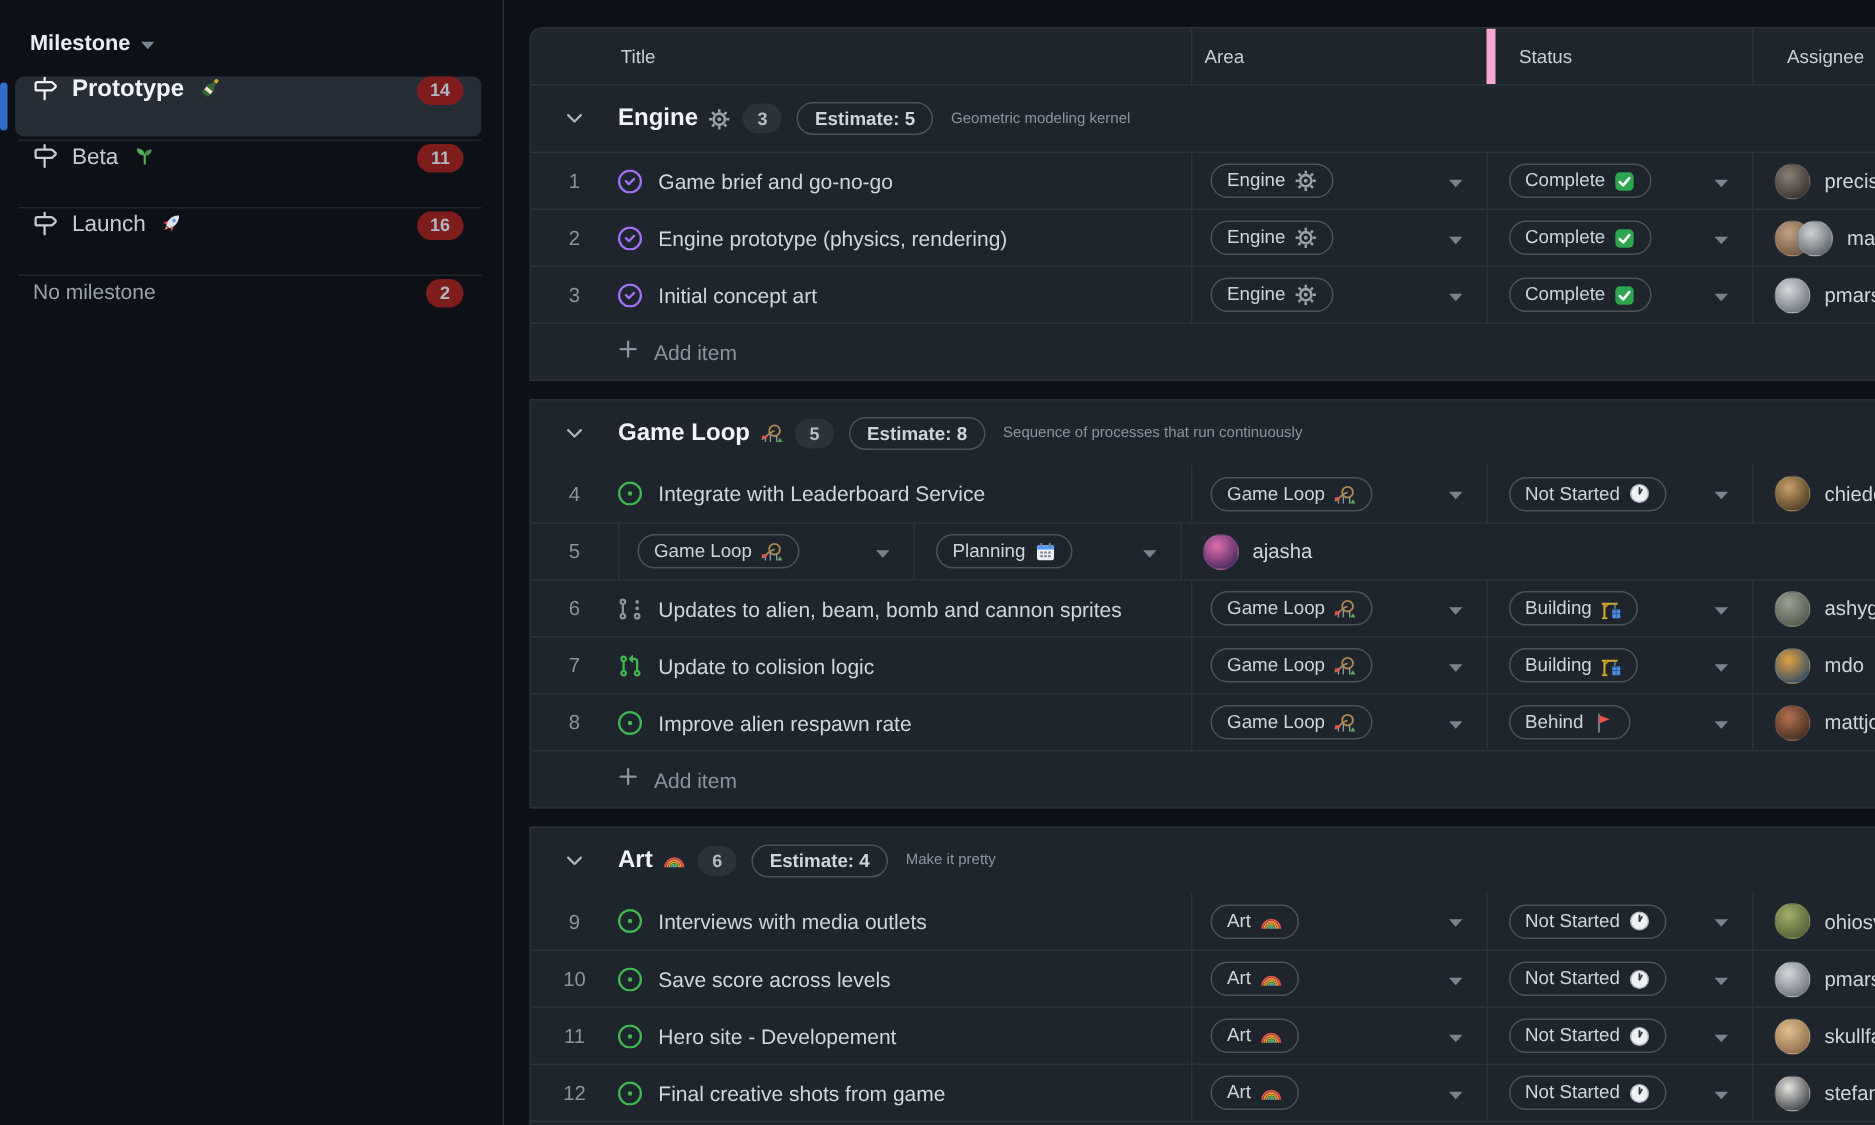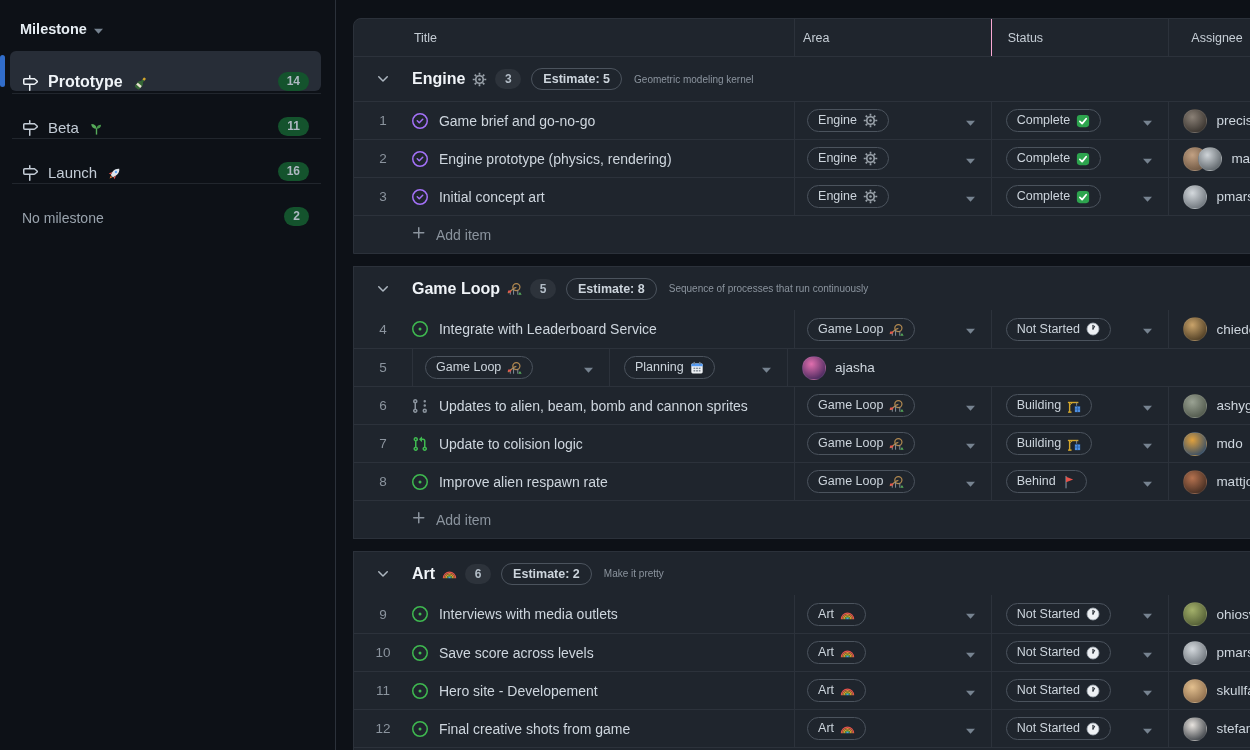--- a/index.html
+++ b/index.html
@@ -8,43 +8,43 @@
     background:#0d1117;font-family:"Liberation Sans",sans-serif;
     -webkit-font-smoothing:antialiased;
   }
   
   .sidebar{position:absolute;left:0;top:0;width:336px;height:750px;
     background:#0d1117;border-right:1px solid #2b313a;box-sizing:border-box}
   .sb-header{display:flex;align-items:flex-end;gap:7px;padding:19px 0 12px 20px;
     color:#e6edf3;font-weight:700;font-size:14.5px}
   .sb-header .caret{margin-top:2px}
   .sb-item{position:relative;height:40px;margin:2px 14px 2px 10px;display:flex;
-    align-items:flex-end;gap:10px;padding:0 12px;border-radius:6px;
+    align-items:flex-start;gap:10px;padding:0 12px;border-radius:6px;
     color:#c3ccd6;font-size:15px;cursor:pointer;box-sizing:border-box}
   .sb-item.selected{background:#272d37;color:#f0f4f8;font-weight:700;font-size:16px}
   .sb-accent{position:absolute;left:-10px;top:4px;width:5px;height:32px;
     border-radius:3px;background:#316dca}
   .sb-item .mi{display:inline-flex;flex:none}
-  .sb-count{margin-left:auto;background:#14532d;color:#aeb8c2;font-size:12px;
+  .sb-count{margin-left:auto;background:#7f1d1d;color:#aeb8c2;font-size:12px;
     font-weight:700;padding:2px 9px;border-radius:999px;line-height:15px}
   .sb-div{height:1px;background:#21262d;margin:2px 14px 2px 12px}
   .sb-item.plain{color:#99a3ad;font-size:14px}
   .emoji{display:inline-flex;vertical-align:-2px}
   
   .main{position:absolute;left:337px;top:0;width:774px;height:750px}
   .tbl{position:absolute;left:16px;top:18px;width:1000px}
   .block{background:#1f252d;border:1px solid #2b313a;border-top:none;box-sizing:border-box}
   .block.first{border-top:1px solid #2b313a;border-radius:8px 8px 0 0;overflow:hidden}
   .gap{height:12px}
   .thead{display:flex;height:37px;border-bottom:1px solid #2c323b}
   .th{display:flex;align-items:center;color:#c6ced6;font-size:12.5px;box-sizing:border-box}
   .th-num{width:58px}
   .th-title{width:383px;padding-left:2px}
   .th-area{width:197px;border-left:1px solid #2c323b;padding-left:8px}
-  .th-status{width:178px;border-left:1px solid #f9a8d4;padding-left:16px}
+  .th-status{width:178px;border-left:6px solid #f9a8d4;padding-left:16px}
   .th-assignee{width:184px;border-left:1px solid #2c323b;padding-left:22px}
   .ghead{display:flex;align-items:center;height:44px}
   .g-chev{width:58px;display:flex;justify-content:center;color:#adb7c0;cursor:pointer}
   .g-title{color:#f0f4f8;font-weight:700;font-size:16px;margin-right:8px;display:flex;align-items:center;gap:7px}
   .g-count{background:#2d333b;color:#b3bdc7;font-size:12px;font-weight:700;
     min-width:12px;text-align:center;padding:3px 7px;border-radius:999px;margin-right:10px}
   .g-est{border:1px solid #4b535d;border-radius:999px;padding:3px 11px;
     color:#ccd4dc;font-size:12.5px;font-weight:700;margin-right:12px}
   .g-desc{color:#8b949e;font-size:10px}
   .row{display:flex;height:38px;border-top:1px solid #2c323b;box-sizing:border-box}
@@ -702,21 +702,21 @@
               <svg width="15" height="15" viewBox="0 0 16 16">
                 <path d="M1.5 13A6.5 6.5 0 0 1 14.5 13" stroke="#e5534b" stroke-width="1.3" fill="none"></path>
                 <path d="M3 13A5 5 0 0 1 13 13" stroke="#f0883e" stroke-width="1.3" fill="none"></path>
                 <path d="M4.5 13A3.5 3.5 0 0 1 11.5 13" stroke="#d4a72c" stroke-width="1.3" fill="none"></path>
                 <path d="M6 13A2 2 0 0 1 10 13" stroke="#57ab5a" stroke-width="1.3" fill="none"></path>
                 <path d="M7.3 13A0.7 0.7 0 0 1 8.7 13" stroke="#539bf5" stroke-width="1.3" fill="none"></path>
               </svg>
             </span>
           </span>
         <span class="g-count">6</span>
-        <span class="g-est">Estimate: 2</span>
+        <span class="g-est">Estimate: 4</span>
         <span class="g-desc">Make it pretty</span>
       </div>
 
       <div class="row" style="border-top:none">
         <div class="c c-num">9</div>
         <div class="c c-title">
           <span class="ticon">
               <svg width="16" height="16" viewBox="0 0 16 16" fill="#3fb950">
                 <path d="M8 9.5a1.5 1.5 0 1 0 0-3 1.5 1.5 0 0 0 0 3Z"></path>
                 <path d="M8 0a8 8 0 1 1 0 16A8 8 0 0 1 8 0ZM1.5 8a6.5 6.5 0 1 0 13 0 6.5 6.5 0 0 0-13 0Z"></path>

